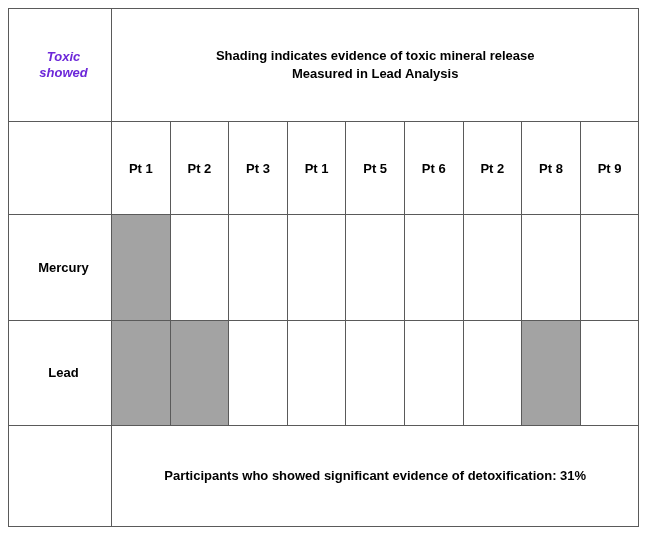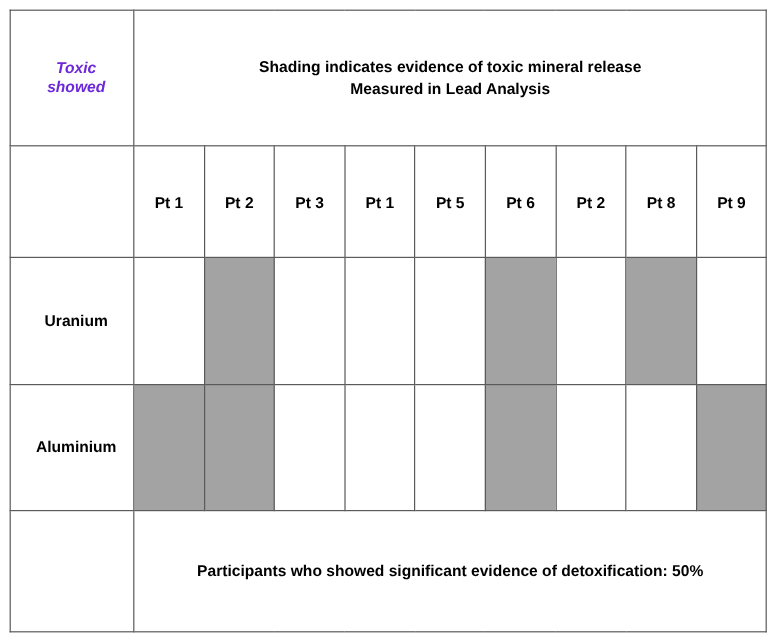--- a/index.html
+++ b/index.html
@@ -116,49 +116,49 @@
         <td class="pt-head">Pt 2</td>
         <td class="pt-head">Pt 3</td>
         <td class="pt-head">Pt 1</td>
         <td class="pt-head">Pt 5</td>
         <td class="pt-head">Pt 6</td>
         <td class="pt-head">Pt 2</td>
         <td class="pt-head">Pt 8</td>
         <td class="pt-head">Pt 9</td>
       </tr>
 
+
+
       <tr class="data-row">
-        <td class="row-label">Uranium</td>
-        <td></td>
+        <td class="row-label">Mercury</td>
         <td class="shaded" style="background: rgb(163, 163, 163);"></td>
         <td></td>
         <td></td>
         <td></td>
+        <td></td>
+        <td></td>
+        <td></td>
+        <td></td>
+        <td></td>
+      </tr>
+
+
+      <tr class="data-row">
+        <td class="row-label">Lead</td>
         <td class="shaded" style="background: rgb(163, 163, 163);"></td>
+        <td class="shaded" style="background: rgb(163, 163, 163);"></td>
+        <td></td>
+        <td></td>
+        <td></td>
+        <td></td>
         <td></td>
         <td class="shaded" style="background: rgb(163, 163, 163);"></td>
         <td></td>
       </tr>
 
 
-
-
-
-      <tr class="data-row">
-        <td class="row-label">Aluminium</td>
-        <td class="shaded" style="background: rgb(163, 163, 163);"></td>
-        <td class="shaded" style="background: rgb(163, 163, 163);"></td>
-        <td></td>
-        <td></td>
-        <td></td>
-        <td class="shaded" style="background: rgb(163, 163, 163);"></td>
-        <td></td>
-        <td></td>
-        <td class="shaded" style="background: rgb(163, 163, 163);"></td>
-      </tr>
-
       <tr class="footer-row">
         <td class="blank-corner"></td>
-        <td class="footer-cell" colspan="9">Participants who showed significant evidence of detoxification:  50%</td>
+        <td class="footer-cell" colspan="9">Participants who showed significant evidence of detoxification:  31%</td>
       </tr>
     </tbody>
   </table>
 </div>
 
 </body></html>

